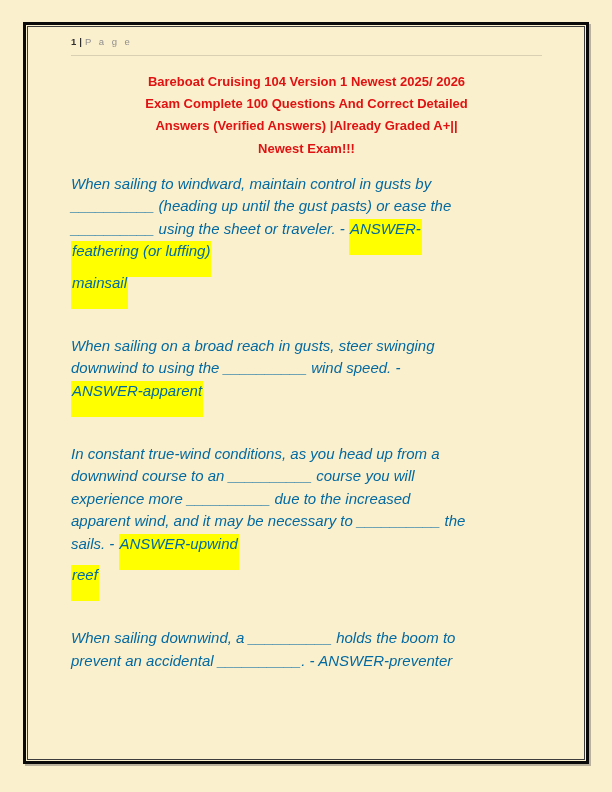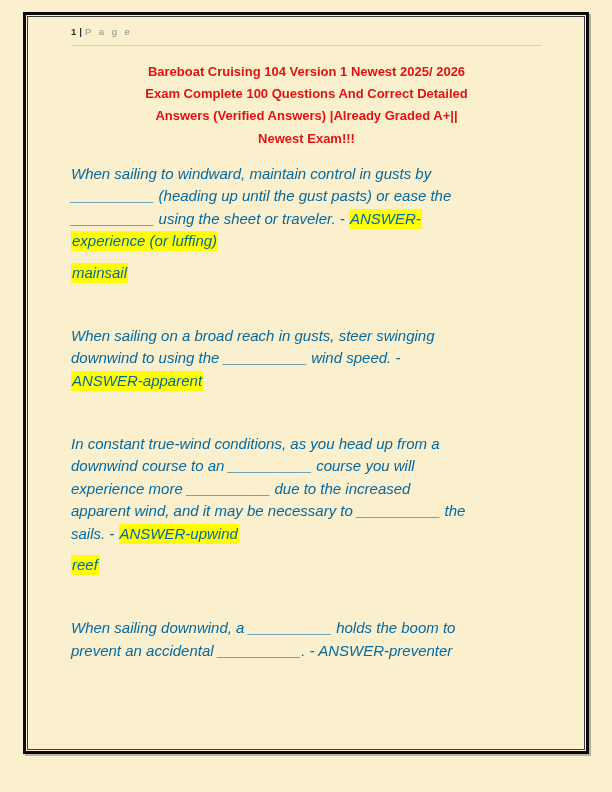--- a/index.html
+++ b/index.html
@@ -5,21 +5,21 @@
   * { margin: 0; padding: 0; box-sizing: border-box; }
   html, body {
     width: 612px; height: 792px;
     background: #fbf0cd;
     font-family: "Liberation Sans", sans-serif;
     overflow: hidden;
   }
   .page { position: relative; width: 612px; height: 792px; background: #fbf0cd; }
   .frame {
     position: absolute;
-    left: 23px; top: 12px;
+    left: 23px; top: 22px;
     width: 566px; height: 742px;
     border: 3px solid #0a0a0a;
     padding: 1px;
     background: #fbf0cd;
     box-shadow: 2px 2px 0 #b9b19b;
   }
   .frame-inner {
     width: 100%; height: 100%;
     border: 1px solid #3d3d3d;
     padding: 8px 42px 0 43px;
@@ -46,21 +46,21 @@
   }
   .doc-body {
     color: #0369a1;
     font-size: 15px;
     line-height: 22.5px;
     font-style: italic;
   }
   .para { margin-bottom: 9px; }
   .para.blank { height: 22.5px; }
   .line { white-space: pre; }
-  .hl { background: #ffff00; padding: 1px 1px 2px 1px; }
+  .hl { background: #ffff00; padding: 1px 1px 18px 1px; }
 </style>
 </head>
 <body>
 
 <div class="page">
   <div class="frame">
     <div class="frame-inner">
 
       <div class="page-header"><span class="num">1</span><span class="divider">|</span><span class="label">P a g e</span></div>
 
@@ -69,21 +69,21 @@
           <div class="line">Exam Complete 100 Questions And Correct Detailed</div>
           <div class="line">Answers (Verified Answers) |Already Graded A+||</div>
           <div class="line">Newest Exam!!!</div>
         </div>
 
       <div class="doc-body">
           <div class="para">
             <div class="line"><span>When sailing to windward, maintain control in gusts by</span></div>
             <div class="line"><span>__________ (heading up until the gust pasts) or ease the</span></div>
             <div class="line"><span>__________ using the sheet or traveler. - </span><span class="hl">ANSWER-</span></div>
-            <div class="line"><span class="hl">experience (or luffing)</span></div>
+            <div class="line"><span class="hl">feathering (or luffing)</span></div>
           </div>
           <div class="para">
             <div class="line"><span class="hl">mainsail</span></div>
           </div>
           <div class="para blank"></div>
           <div class="para">
             <div class="line"><span>When sailing on a broad reach in gusts, steer swinging</span></div>
             <div class="line"><span>downwind to using the __________ wind speed. -</span></div>
             <div class="line"><span class="hl">ANSWER-apparent</span></div>
           </div>

